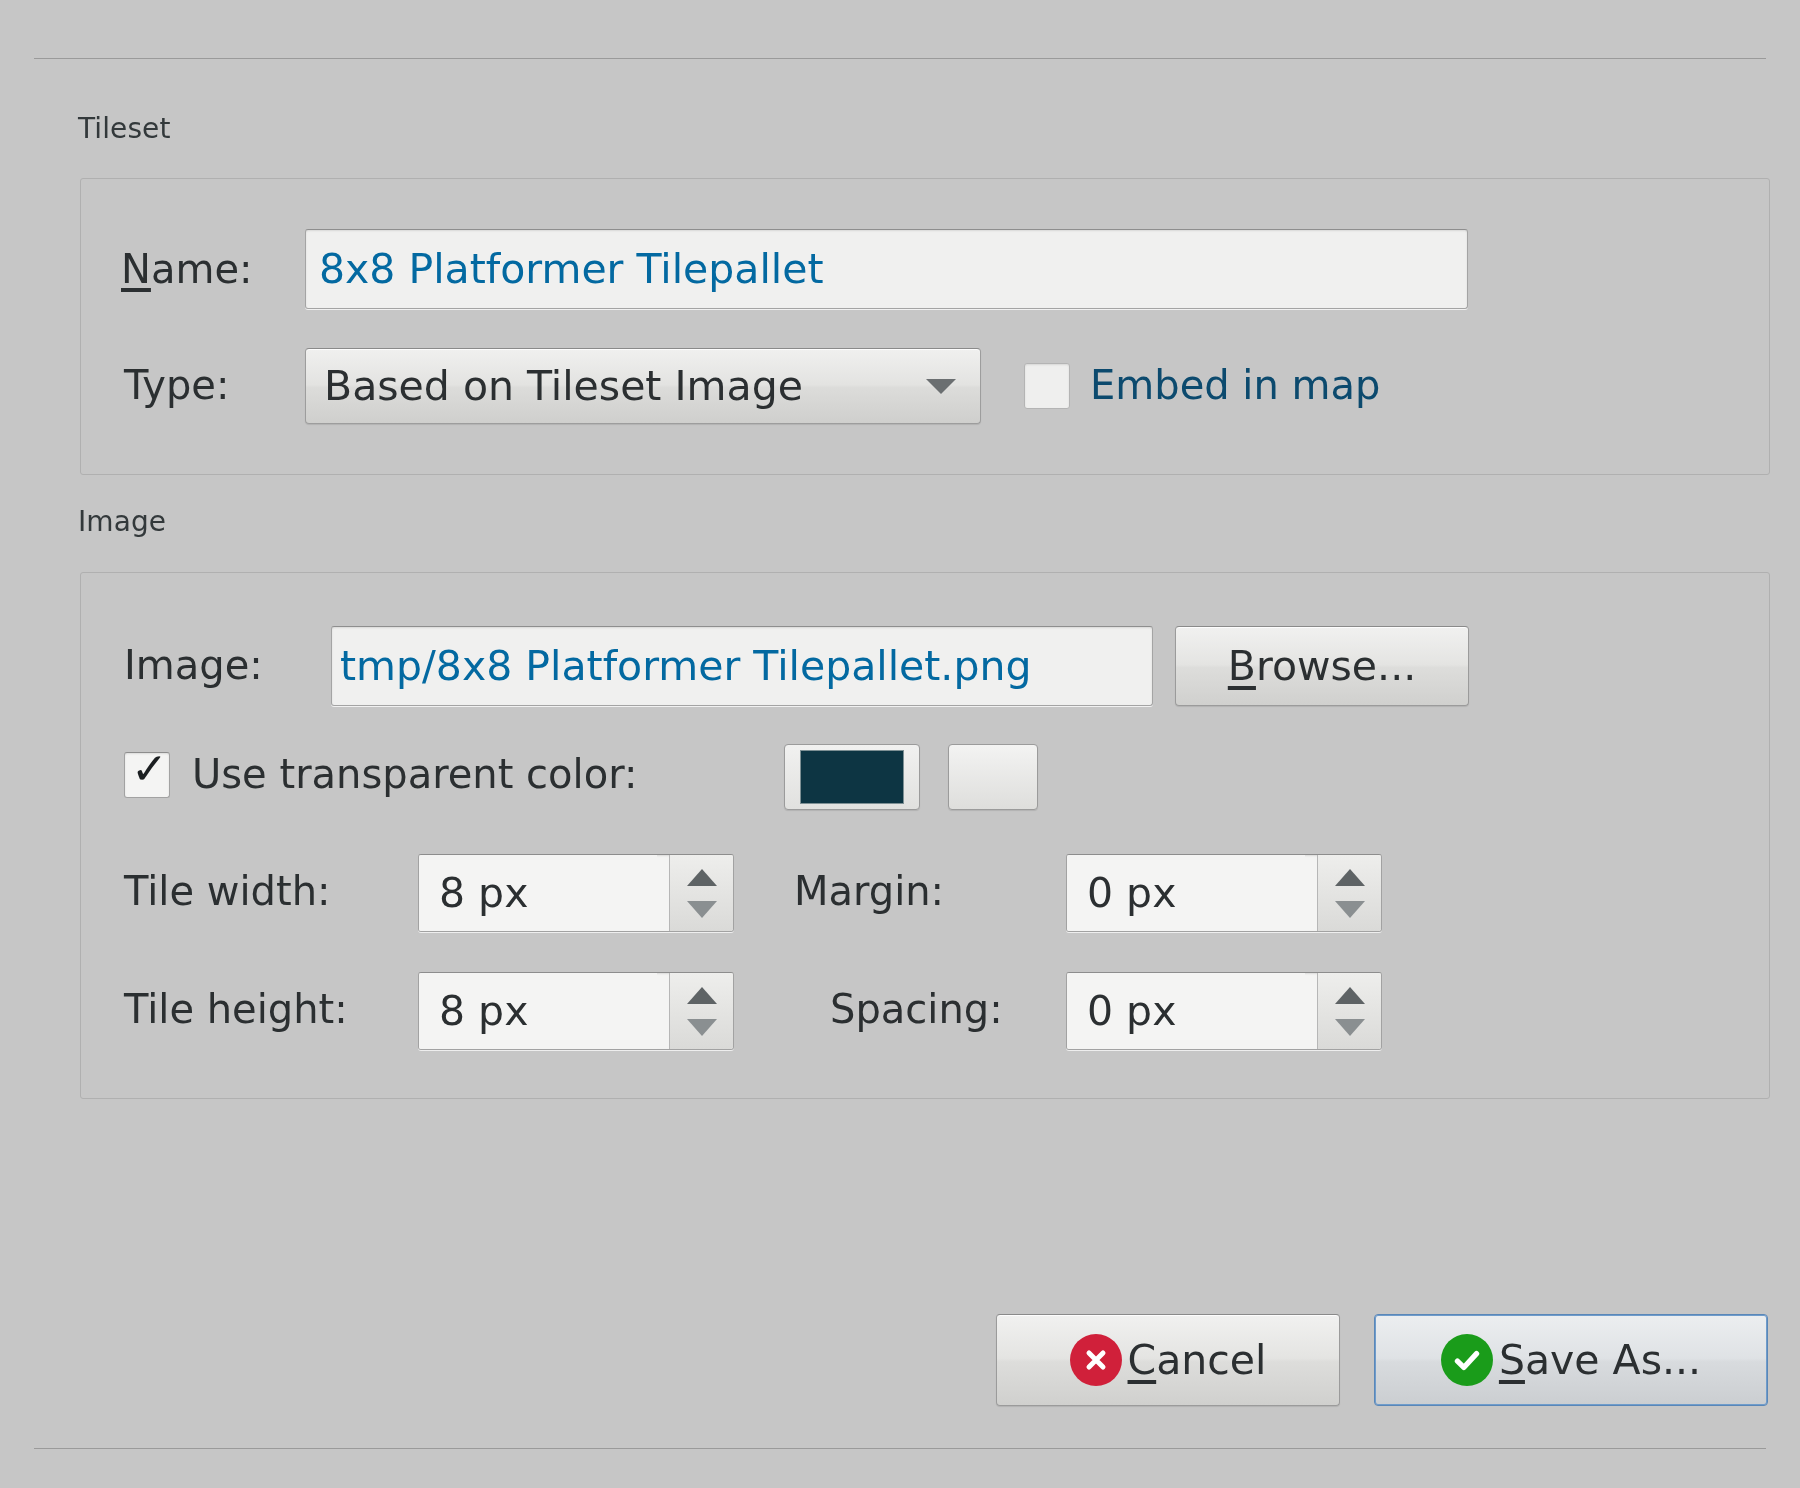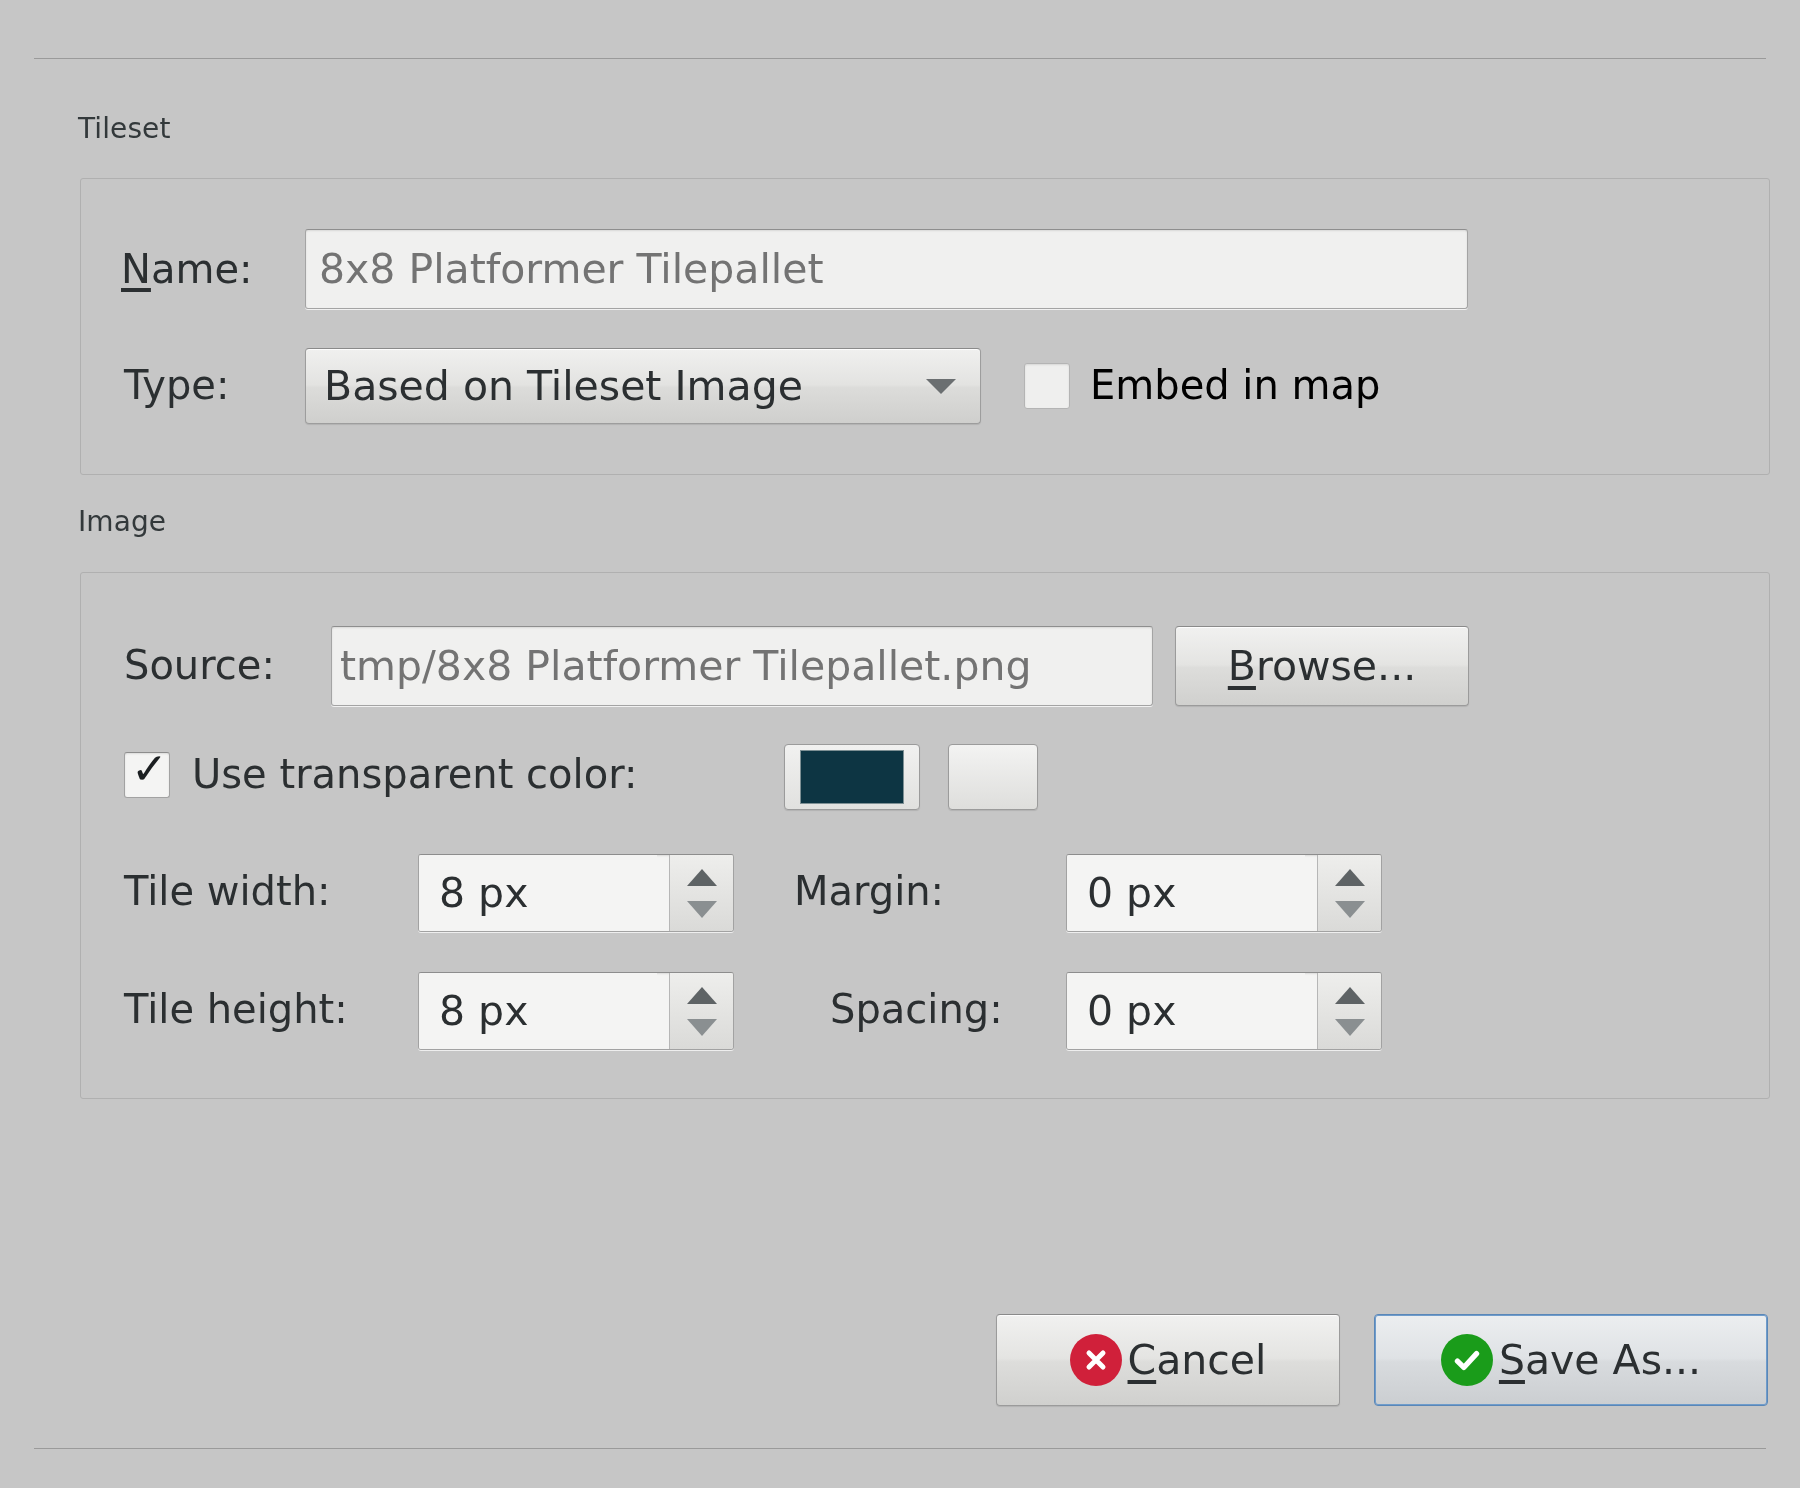--- a/index.html
+++ b/index.html
@@ -50,39 +50,39 @@
     background: transparent;
   }
 
   
   .lbl {
     position: absolute;
     font-size: 40px;
     color: #2b2f31;
     white-space: nowrap;
   }
-  .lbl.disabled { color: #000000; }
+  .lbl.disabled { color: #0c4a6e; }
   .lbl .mn { text-decoration: underline; text-underline-offset: 5px; }
 
   
   .entry {
     position: absolute;
     background: #f0f0ef;
     border: 1px solid #a4a4a4;
     border-top-color: #8e8e8e;
     border-radius: 3px;
     box-shadow: inset 0 1px 2px rgba(0,0,0,0.10), 0 1px 0 rgba(255,255,255,0.75);
     box-sizing: border-box;
     overflow: hidden;
     display: flex;
     align-items: center;
   }
   .entry .txt {
     font-size: 41px;
-    color: #737373;
+    color: #0369a1;
     white-space: nowrap;
     padding-left: 13px;
   }
   .entry .txt.clip { padding-left: 8px; }
 
   
   .combo {
     position: absolute;
     box-sizing: border-box;
     border: 1px solid #9d9d9d;
@@ -269,21 +269,21 @@
     <span class="arrow"></span>
   </div>
 
   <div class="check disabled" style="left:1024px; top:363px;"></div>
   <div class="lbl disabled" style="left:1090px; top:362px;">Embed in map</div>
 
   <div class="group-label" style="left:78px; top:505px;">Image</div>
 
   <div class="frame" style="left:80px; top:572px; width:1688px; height:525px;"></div>
 
-  <div class="lbl" style="left:124px; top:642px;">Source:</div>
+  <div class="lbl" style="left:124px; top:642px;">Image:</div>
 
   <div class="entry" style="left:331px; top:626px; width:822px; height:80px;">
     <span class="txt clip">tmp/8x8 Platformer Tilepallet.png</span>
   </div>
 
   <div class="btn" style="left:1175px; top:626px; width:294px; height:80px;">
     <span class="btxt"><span class="mn">B</span>rowse...</span>
   </div>
 
   <div class="check" style="left:124px; top:752px;">

